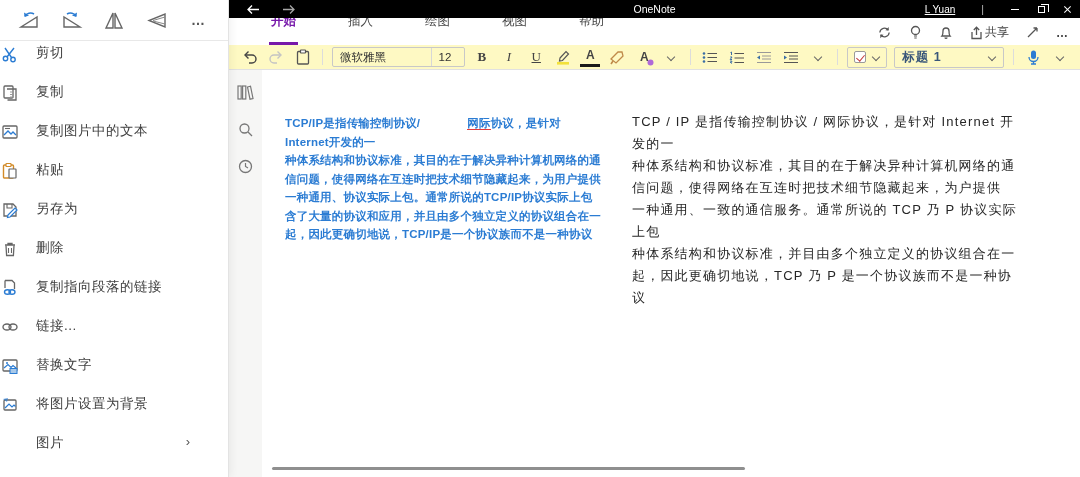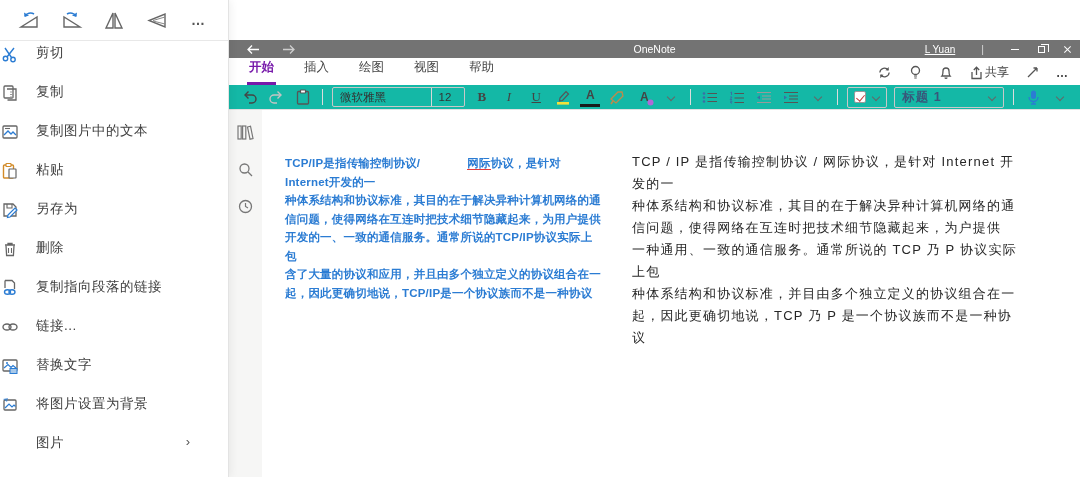--- a/index.html
+++ b/index.html
@@ -30,22 +30,22 @@
   }
   .ctx-item .ic { width:20px; height:20px; display:flex; align-items:center; justify-content:center; flex:0 0 20px; }
   .ctx-item .lbl { margin-left:16px; letter-spacing:.5px; }
   .ctx-item .sub-arrow { margin-left:auto; margin-right:38px; color:#555; font-size:13px; }
   .ellipsis { color:#555; font-size:14px; letter-spacing:2px; font-weight:bold; }
 
   
   .win { position:absolute; left:229px; top:0; width:851px; height:477px; background:#fff; }
 
   .titlebar {
-    height:18px; background:#737373; color:#fff;
-    display:flex; align-items:center; font-size:10.5px; position:relative;margin-top:40px;
+    height:18px; background:#000000; color:#fff;
+    display:flex; align-items:center; font-size:10.5px; position:relative;
   }
   .titlebar .nav { display:flex; align-items:center; gap:22px; margin-left:18px; }
   .titlebar .nav .navbtn { cursor:pointer; display:flex; }
   .titlebar .nav .fwd { opacity:.65; }
   .titlebar .app-title {
     position:absolute; left:0; right:0; text-align:center; font-size:10.5px; pointer-events:none;
   }
   .titlebar .right { margin-left:auto; display:flex; align-items:center; height:100%;text-decoration:underline; }
   .titlebar .user { font-size:10px; margin-right:26px; }
   .titlebar .tdiv { opacity:.7; margin-right:18px; }
@@ -54,28 +54,28 @@
   .restore-glyph { width:7px; height:7px; border:1px solid #fff; position:relative; }
   .restore-glyph:before { content:""; position:absolute; left:2px; top:-3px; width:7px; height:7px; border:1px solid #fff; border-bottom:none; border-left:none; }
   .close-glyph { position:relative; width:9px; height:9px; }
   .close-glyph:before,.close-glyph:after { content:""; position:absolute; left:4px; top:0; width:1px; height:9px; background:#fff; }
   .close-glyph:before { transform:rotate(45deg);} .close-glyph:after { transform:rotate(-45deg);}
 
   .tabrow {
     height:27px; display:flex; align-items:flex-end; background:#fff;
     padding:0 10px 0 18px; font-size:12.5px; color:#444;
   }
-  .tab { padding:4px 2px 6px; margin-right:26px; cursor:pointer; border-bottom:3px solid transparent; }
+  .tab { padding:4px 2px 12px; margin-right:26px; cursor:pointer; border-bottom:3px solid transparent;margin-left:22px; }
   .tab.active { color:#7719aa; font-weight:bold; border-bottom-color:#7719aa; }
   .tabrow .right-icons { margin-left:auto; display:flex; align-items:center; gap:17px; padding-bottom:4px; color:#555; }
   .tabrow .right-icons .ribtn { display:flex; align-items:center; cursor:pointer; font-size:12px; color:#444; }
 
   .toolbar {
     height:25px; display:flex; align-items:center; gap:7px;
-    padding:0 10px; border-bottom:1px solid #e1e1e1; background:#14b8a6;
+    padding:0 10px; border-bottom:1px solid #e1e1e1; background:#fef9c3;
   }
   .tb-btn { display:flex; align-items:center; justify-content:center; min-width:20px; height:20px; cursor:pointer; color:#444; }
   .tb-btn.disabled { color:#bdbdbd; }
   .tb-div { width:1px; height:16px; background:#dcdcdc; margin:0 2px; }
   .font-box { display:flex; align-items:center; border:1px solid #c8c8c8; height:20px; border-radius:2px; overflow:hidden; }
   .font-name { width:108px; padding:0 7px; font-size:11.5px; color:#333; border-right:1px solid #d7d7d7; height:100%; display:flex; align-items:center; cursor:pointer; }
   .font-size { width:34px; padding:0 7px; font-size:11.5px; color:#333; height:100%; display:flex; align-items:center; cursor:pointer; }
   .fmt { font-size:13px; width:22px; }
   .fmt.bold { font-weight:bold; font-family:"Liberation Serif","DejaVu Serif",serif; }
   .fmt.italic { font-style:italic; font-family:"Liberation Serif","DejaVu Serif",serif; }
@@ -472,21 +472,21 @@
             <circle cx="7.5" cy="7.5" r="6" fill="none" stroke="#777" stroke-width="1.3"></circle>
             <path d="M7.5 4 L7.5 7.5 L10 9" fill="none" stroke="#777" stroke-width="1.2"></path>
           </svg>
       </span>
     </div>
 
     <div class="para-blue">
       <div><span>TCP/IP是指传输控制协议/</span><span class="red-mark">网际</span><span>协议，是针对Internet开发的一</span></div>
       <div>种体系结构和协议标准，其目的在于解决异种计算机网络的通</div>
       <div>信问题，使得网络在互连时把技术细节隐藏起来，为用户提供</div>
-      <div>开发的一、一致的通信服务。通常所说的TCP/IP协议实际上包</div>
+      <div>一种通用、协议实际上包。通常所说的TCP/IP协议实际上包</div>
       <div>含了大量的协议和应用，并且由多个独立定义的协议组合在一</div>
       <div>起，因此更确切地说，TCP/IP是一个协议族而不是一种协议</div>
     </div>
 
     <div class="para-black">
       <div>TCP / IP 是指传输控制协议 / 网际协议，是针对 Internet 开发的一</div>
       <div>种体系结构和协议标准，其目的在于解决异种计算机网络的通</div>
       <div>信问题，使得网络在互连时把技术细节隐藏起来，为户提供</div>
       <div>一种通用、一致的通信服务。通常所说的 TCP 乃 P 协议实际上包</div>
       <div>种体系结构和协议标准，并目由多个独立定义的协议组合在一</div>

